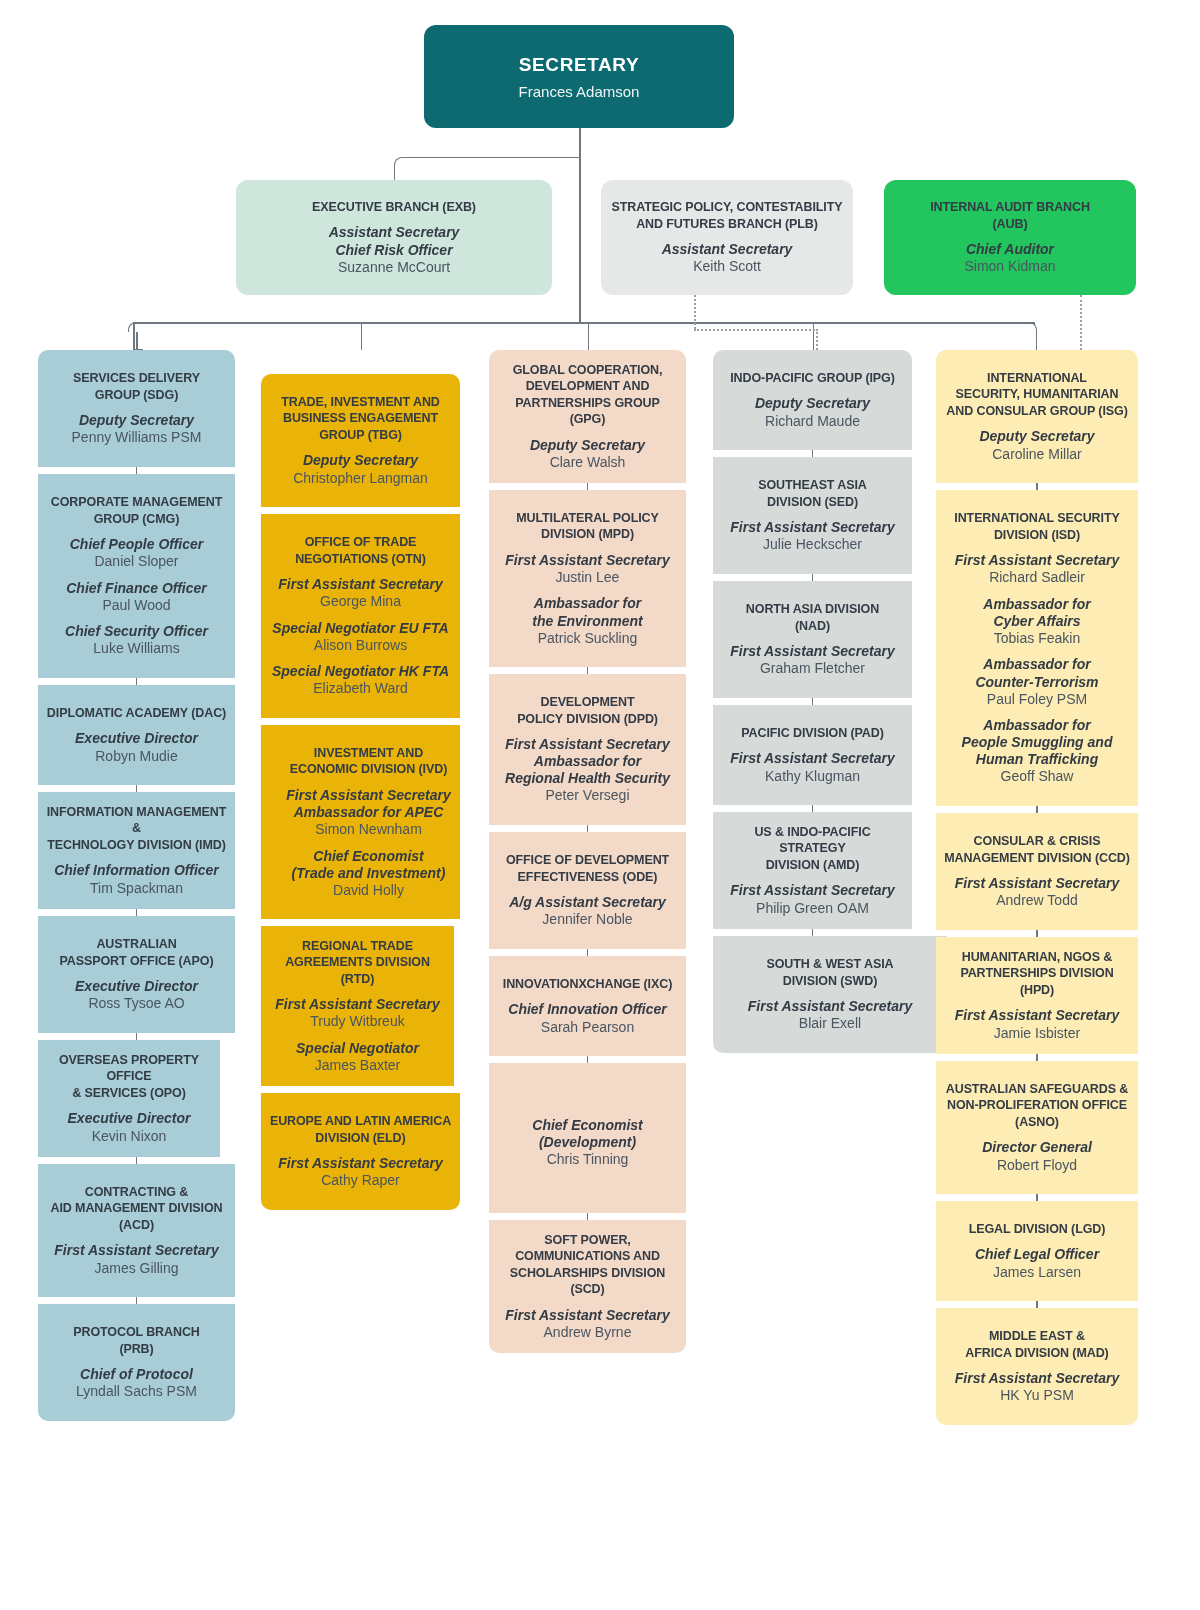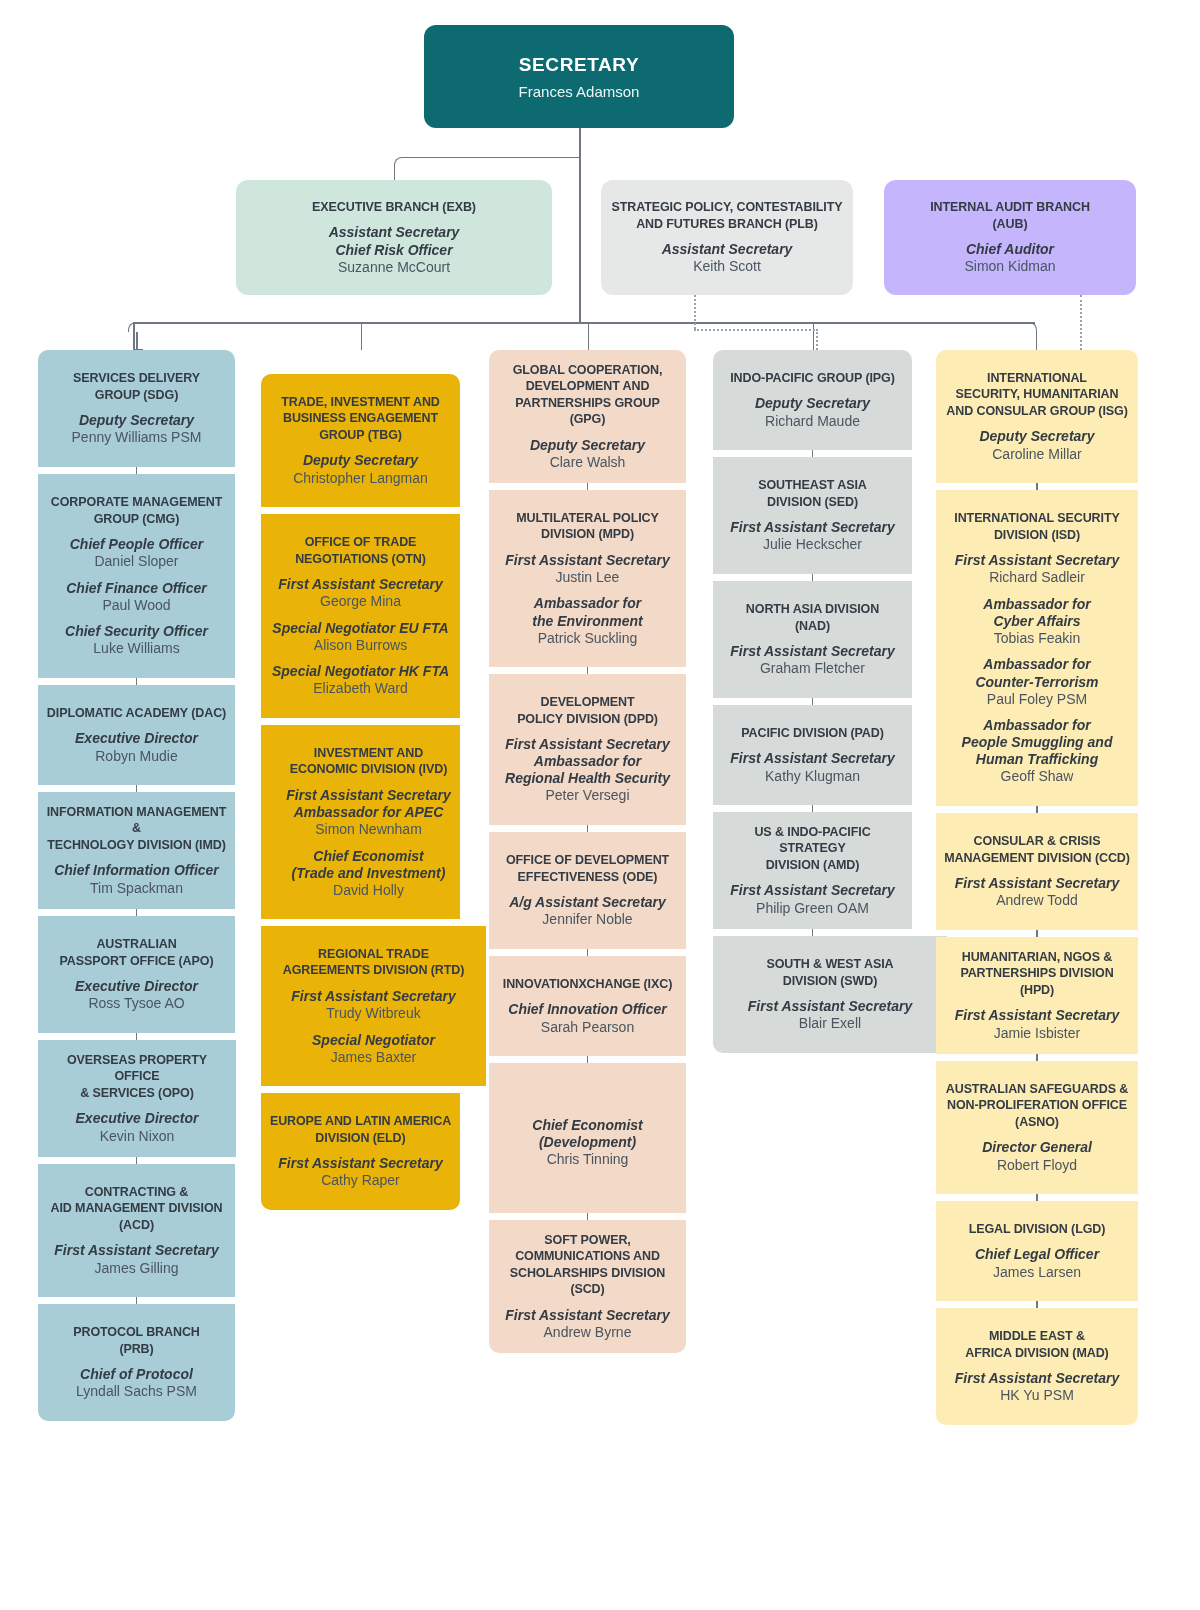--- a/index.html
+++ b/index.html
@@ -62,21 +62,21 @@
     color: #ffffff;
     font-size: 19px;
     letter-spacing: 0.6px;
   }
   .secretary .person { color: #eef6f6; font-size: 15px; margin-top: 6px; }
 
   
   .r2 { border-radius: 12px; }
   .exb  { background: #cfe6dd; left: 236px;  top: 180px; width: 316px; height: 115px; }
   .plb  { background: #e6e8e7; left: 601px;  top: 180px; width: 252px; height: 115px; }
-  .aub  { background: #c4b5fd; left: 884px;  top: 180px; width: 252px; height: 115px; }
+  .aub  { background: #22c55e; left: 884px;  top: 180px; width: 252px; height: 115px; }
 
   
   .col-head { border-radius: 10px 10px 0 0; }
   .col-tail { border-radius: 0 0 10px 10px; }
 
   
   .c1 { background: #a8cdd7; }
   .c2 { background: #eab308; margin-top: 24px; }
   .c3 { background: #f2d9c8; }
   .c4 { background: #d6dbd9; }
@@ -221,21 +221,21 @@
           <div class="person">Tim Spackman</div>
         </div>
       </div>
       <div class="box c1 " style="left: 38px; top: 916px; width: 197px; height: 117px;">
         <div class="unit">AUSTRALIAN<br>PASSPORT OFFICE (APO)</div>
         <div class="entry">
           <div class="role">Executive Director</div>
           <div class="person">Ross Tysoe AO</div>
         </div>
       </div>
-      <div class="box c1 " style="left: 38px; top: 1040px; width: 198px; height: 117px;">
+      <div class="box c1 " style="left: 38px; top: 1040px; width: 182px; height: 117px;">
         <div class="unit">OVERSEAS PROPERTY OFFICE<br>&amp; SERVICES (OPO)</div>
         <div class="entry">
           <div class="role">Executive Director</div>
           <div class="person">Kevin Nixon</div>
         </div>
       </div>
       <div class="box c1 " style="left: 38px; top: 1164px; width: 197px; height: 133px;">
         <div class="unit">CONTRACTING &amp;<br>AID MANAGEMENT DIVISION<br>(ACD)</div>
         <div class="entry">
           <div class="role">First Assistant Secretary</div>
@@ -275,21 +275,21 @@
         <div class="unit">INVESTMENT AND<br>ECONOMIC DIVISION (IVD)</div>
         <div class="entry">
           <div class="role">First Assistant Secretary<br>Ambassador for APEC</div>
           <div class="person">Simon Newnham</div>
         </div>
         <div class="entry">
           <div class="role">Chief Economist<br>(Trade and Investment)</div>
           <div class="person">David Holly</div>
         </div>
       </div>
-      <div class="box c2 " style="left: 261px; top: 902px; width: 225px; height: 160px;">
+      <div class="box c2 " style="left: 261px; top: 902px; width: 193px; height: 160px;">
         <div class="unit">REGIONAL TRADE<br>AGREEMENTS DIVISION (RTD)</div>
         <div class="entry">
           <div class="role">First Assistant Secretary</div>
           <div class="person">Trudy Witbreuk</div>
         </div>
         <div class="entry">
           <div class="role">Special Negotiator</div>
           <div class="person">James Baxter</div>
         </div>
       </div>

